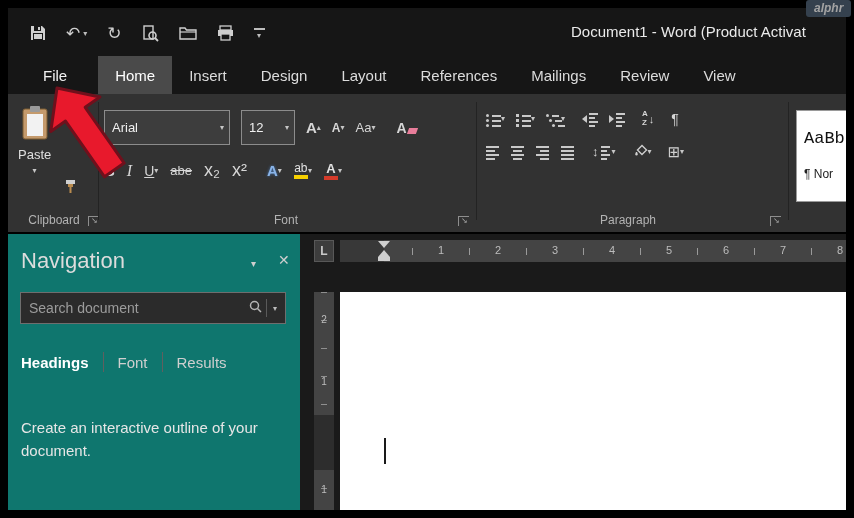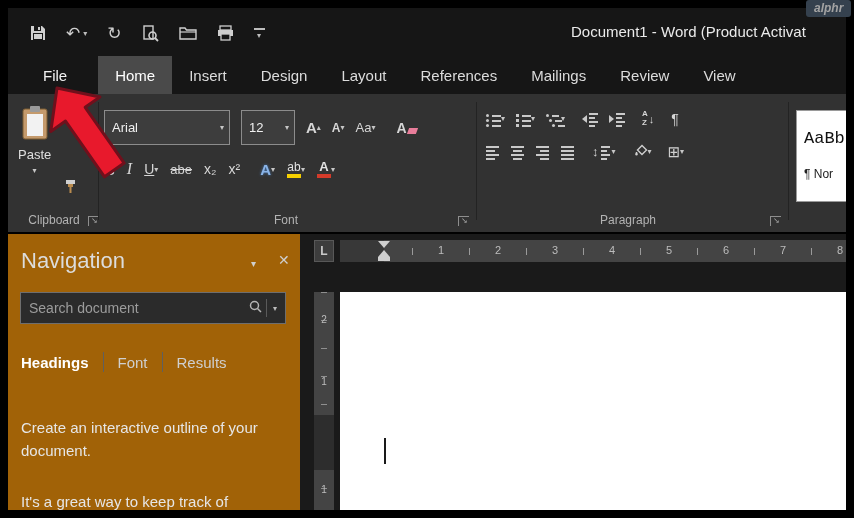--- a/index.html
+++ b/index.html
@@ -39,21 +39,21 @@
   .combo{display:flex;align-items:center;background:#3d3d3d;border:1px solid #8c8c8c;height:35px;font-size:13px;color:#f0f0f0;padding-left:7px;box-sizing:border-box;}
   .combo .caret{margin-left:auto;padding:0 5px;}
   .combo.name{width:126px;}
   .combo.size{width:54px;}
   .glyphA{font-size:15px;font-weight:bold;}
   .tri-up{font-size:8px;vertical-align:top;color:#c6c6c6;}
   .b-bold{font-weight:bold;font-size:15px;}
   .b-italic{font-family:"Liberation Serif",serif;font-style:italic;font-size:16px;}
   .b-under{text-decoration:underline;font-size:14px;}
   .b-strike{text-decoration:line-through;font-size:13px;}
-  .b-subsup{font-size:14px;}
+  .b-subsup{font-size:18px;}
   .b-effects{color:#8ab4e8;font-weight:bold;font-size:15px;text-shadow:0 0 3px #4a7ab5;}
   .stack{display:flex;flex-direction:column;align-items:center;line-height:1;font-size:12px;color:#e2e2e2;}
   .bar{width:14px;height:4px;margin-top:1px;}
   .bar.yellow{background:#f6d000;}
   .bar.red{background:#d43b2a;}
   .clear-fmt{display:flex;align-items:flex-end;gap:1px;}
   .eraser{width:9px;height:6px;background:#e87d9a;transform:skewX(-20deg);margin-bottom:2px;}
   
   .l4{position:relative;width:13px;height:13px;}
   .l4::before{content:"";position:absolute;left:0;top:1px;width:13px;height:2px;background:#c9c9c9;box-shadow:0 8px 0 #c9c9c9;}
@@ -77,21 +77,21 @@
   .sort .az{display:flex;flex-direction:column;font-size:8px;font-weight:bold;line-height:1.1;}
   .sort .ar{font-size:11px;}
   .spacing{display:flex;align-items:center;gap:2px;color:#d6d6d6;font-size:13px;}
   .borders-g{font-size:15px;color:#d0d0d0;}
   .pilcrow{font-size:14px;color:#d6d6d6;}
   
   .style-card{position:absolute;left:788px;top:16px;width:70px;height:92px;background:#ffffff;border:1px solid #9a9a9a;box-sizing:border-box;}
   .style-card .prev{position:absolute;left:7px;top:18px;font-size:17px;color:#111;font-family:Liberation Mono, monospace;}
   .style-card .sname{position:absolute;left:7px;top:56px;font-size:12px;color:#222;}
   
-  .nav{position:absolute;left:8px;top:234px;width:292px;height:276px;background:#a16207;overflow:hidden;}
+  .nav{position:absolute;left:8px;top:234px;width:292px;height:276px;background:#0f766e;overflow:hidden;}
   .nav-title{position:absolute;left:13px;top:14px;font-size:22px;color:#dcdcdc;}
   .nav-caret{position:absolute;left:243px;top:24px;font-size:10px;color:#cfcfcf;}
   .nav-close{position:absolute;left:270px;top:18px;font-size:14px;color:#cfcfcf;}
   .nav-search{position:absolute;left:12px;top:58px;width:266px;height:32px;background:#2b2b2b;border:1px solid #6e6e6e;box-sizing:border-box;display:flex;align-items:center;}
   .nav-search input{flex:1;background:transparent;border:none;outline:none;color:#cfcfcf;font-size:14px;padding:0 8px;font-family:"Liberation Sans",sans-serif;}
   .nav-search input::placeholder{color:#9c9c9c;}
   .nav-search .sdiv{width:1px;height:18px;background:#5a5a5a;margin:0 6px 0 4px;}
   .nav-search .scaret{font-size:8px;color:#bdbdbd;padding-right:8px;}
   .nav-tabs{position:absolute;left:13px;top:118px;display:flex;align-items:center;gap:14px;}
   .nav-tab{font-size:15px;color:#cfcfcf;}
@@ -356,21 +356,20 @@
       <span class="scaret">▾</span>
     </div>
     <div class="nav-tabs">
       <span class="nav-tab active">Headings</span>
       <span class="ntsep"></span>
       <span class="nav-tab">Font</span>
       <span class="ntsep"></span>
       <span class="nav-tab">Results</span>
     </div>
     <div class="nav-desc" style="top:182px;">Create an interactive outline of your document.</div>
-    <div class="nav-desc" style="top:256px;">It's a great way to keep track of</div>
   </div>
 
   <div class="doc">
     <div class="tabsel">L</div>
 
     <div class="hruler">
       <div class="hr-content"></div>
       <div class="hr-ticks"></div>
       <span class="hnum" style="left:101px;">1</span>
       <span class="hnum" style="left:158px;">2</span>

